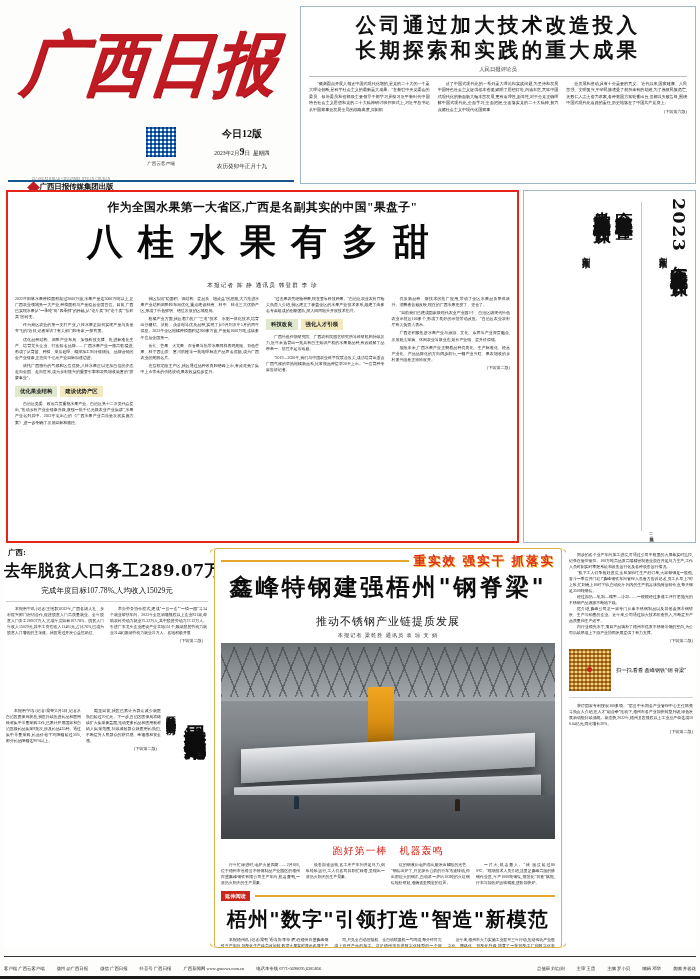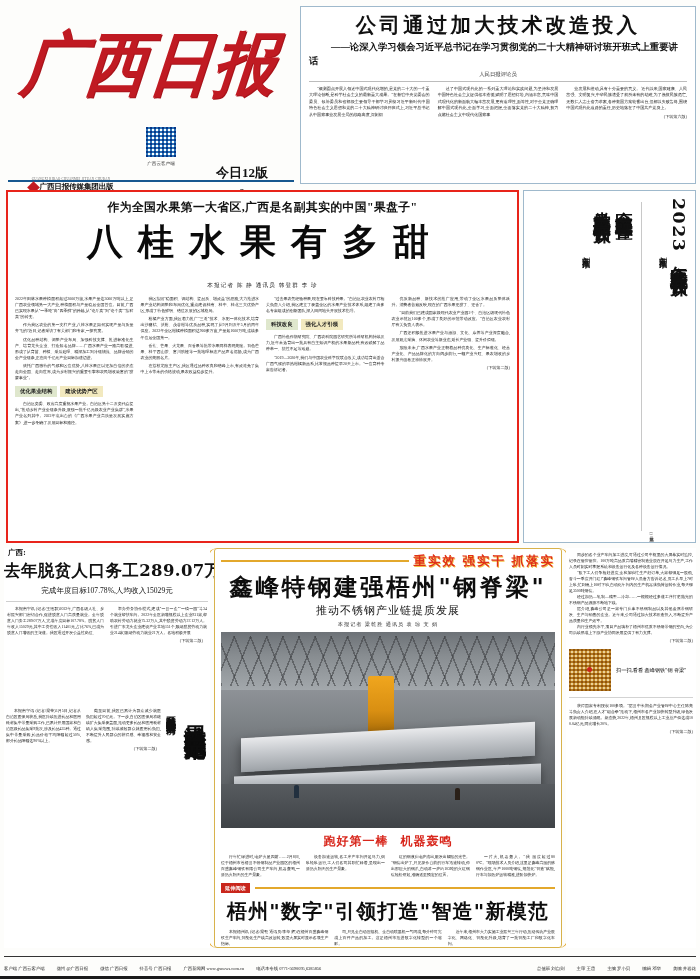--- a/index.html
+++ b/index.html
@@ -58,21 +58,21 @@
   .qr {
     width: 32px; height: 32px; margin: 0 auto;
     background:
       repeating-linear-gradient(90deg, #2a74b8 0 2px, #fff 2px 4px),
       repeating-linear-gradient(0deg, #2a74b8 0 2px, #fff 2px 4px);
     background-blend-mode: multiply;
     border: 1px solid #fff;
   }
   .qr-label { font-size: 4.6px; color: #333; margin-top: 3px; }
   .mast-date { width: 104px; text-align: center; padding-top: 1px; }
-  .today-pages { font-size: 13px; font-weight: bold; color: #111; margin-top: 37px; }
+  .today-pages { font-size: 10px; font-weight: bold; color: #111; }
   .date-line { font-size: 5.6px; color: #222; margin-top: 5px; }
   .date-big { font-size: 10px; font-weight: bold; }
   .lunar-line { font-size: 5.6px; color: #222; margin-top: 5px; }
   .mast-rule {
     position: absolute; left: 8px; top: 180px; width: 286px;
     height: 2px; background: #17578f;
   }
 
   
   .top-comment {
@@ -254,21 +254,21 @@
     white-space: nowrap;
   }
   .steel-title {
     font-family: "DejaVu Sans", sans-serif;
     font-size: 23.5px; font-weight: bold; color: #0d0d0d;
     text-align: center; letter-spacing: 2.6px; line-height: 30px;
     margin-top: 3px; white-space: nowrap;
   }
   .steel-sub {
     text-align: center; font-size: 11px; color: #111;
-    letter-spacing: 1px; margin-top: 1px; white-space: nowrap;
+    letter-spacing: 1px; margin-top: 12px; white-space: nowrap;
   }
   .steel-byline {
     text-align: center; font-size: 5.2px; color: #333;
     letter-spacing: 1px; margin-top: 3px;
   }
   .steel-photo {
     margin-top: 4px; width: 100%; height: 196px;
     background:
       linear-gradient(180deg, #b9bcbf 0%, #9ba0a5 18%, #8d9196 30%, #7f8488 45%, #6e7276 60%, #5d6165 78%, #4c5054 100%);
     position: relative; overflow: hidden;
@@ -315,21 +315,21 @@
   .ph-worker2 {
     position: absolute; bottom: 28px; left: 70%; width: 5px; height: 12px;
     background: #2a2018; border-radius: 2px 2px 0 0;
   }
   .steel-caption {
     display: flex; align-items: center; justify-content: center;
     gap: 12px; margin-top: 5px;
   }
   .cap-red {
     font-family: "DejaVu Sans", sans-serif;
-    font-size: 12px; font-weight: bold; color: #d8271c;
+    font-size: 10px; font-weight: normal; color: #d8271c;
     letter-spacing: 1px; white-space: nowrap;
   }
   .steel-body { display: flex; gap: 6px; margin-top: 4px; }
   .stp {
     font-size: 3.9px; line-height: 6.0px; color: #1b1b1b;
     text-align: justify; text-indent: 8px; word-break: break-all;
   }
   .related-bar {
     display: flex; align-items: center; gap: 5px; margin-top: 5px;
   }
@@ -442,21 +442,21 @@
           <span>2023年2月</span><span class="date-big">9</span><span>日</span>
           &nbsp;<span>星期四</span>
         </div>
         <div class="lunar-line">农历癸卯年正月十九</div>
       </div>
     </div>
   </div>
 
   <div class="top-comment">
     <div class="tc-h1">公司通过加大技术改造投入</div>
-    <div class="tc-sub">——论深入学习领会习近平总书记在学习贯彻党的二十大精神研讨班开班式上重要讲话</div>
+    <div class="tc-h1">长期探索和实践的重大成果</div>
     <div class="tc-byline">人民日报评论员</div>
     <div class="tc-hr"></div>
     <div class="tc-cols">
       <div class="tc-col">
         <div class="tc-p">"概测圆点开展入领述中国式现代化增的,是党的二十大的一个重大理论创断,是科学社会主义的最新重大成果。"在新驻中央党委会的委员、候补委员和省部级主要领导干部学习贯彻习近平新时代中国特色社会主义思想和党的二十大精神研讨班开班式上,习近平总书记从中国家事业发展全局的战略高度,深刻阐</div>
       </div>
       <div class="tc-col">
         <div class="tc-p">述了中国式现代化的一系列重大理论和实践问题,为坚持和发展中国特色社会主义提供根本遵循,赋明了思想灯塔,内涵丰富,意味中国式现代化的新面貌大幅丰富发展,更有道理性,面等性,对于全党正确理解中国式现代化,全面学习,全面把握,全面落实党的二十大精神,努力点燃社会主义中现代化国家事</div>
       </div>
       <div class="tc-col">

